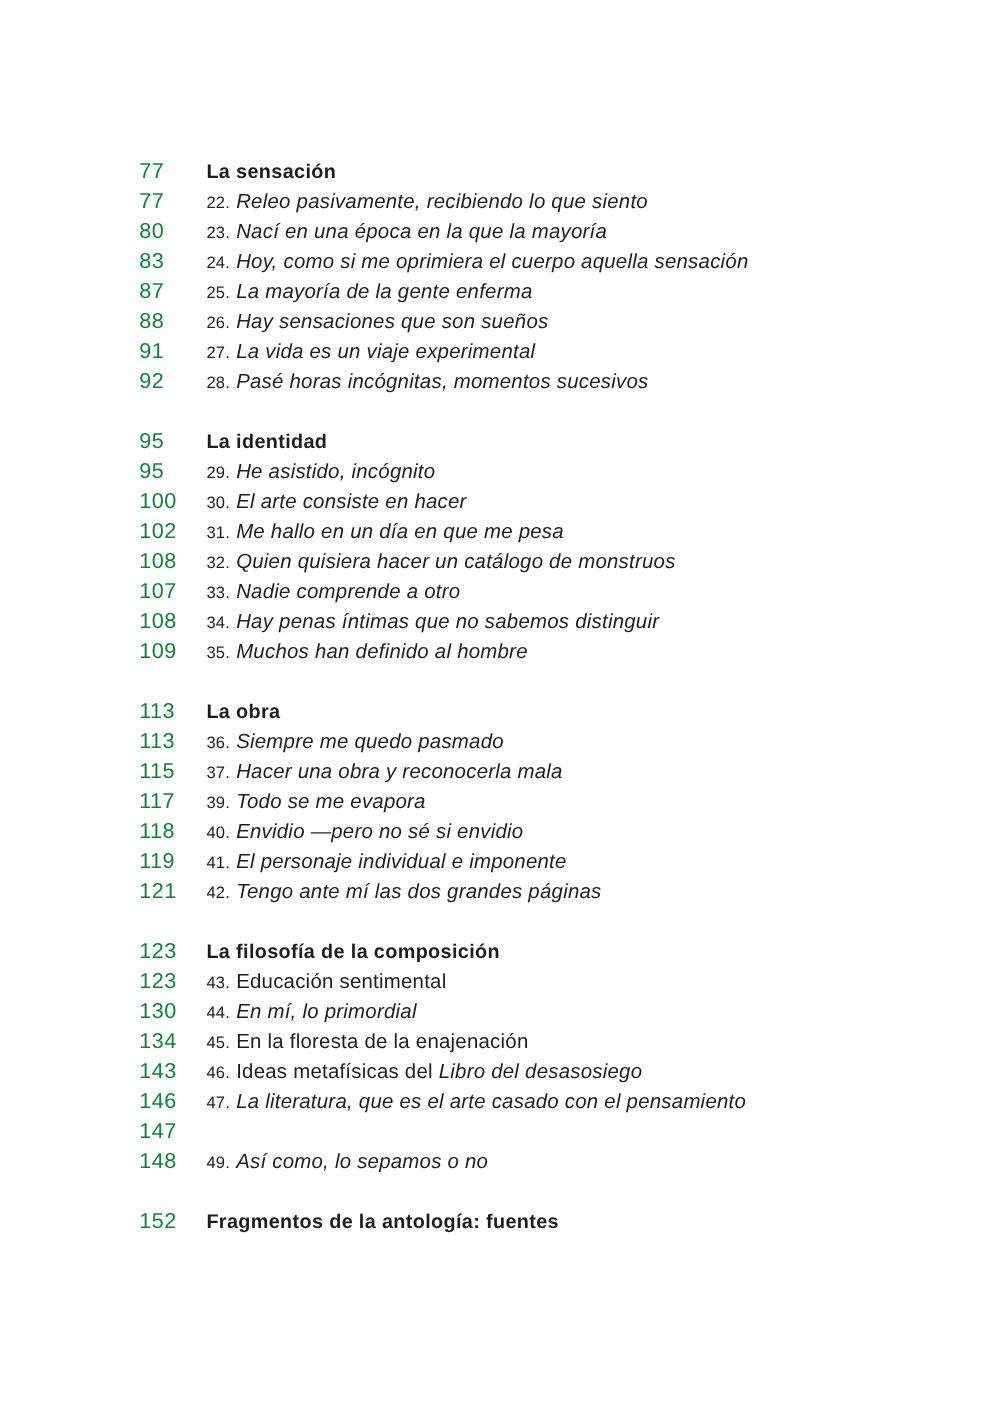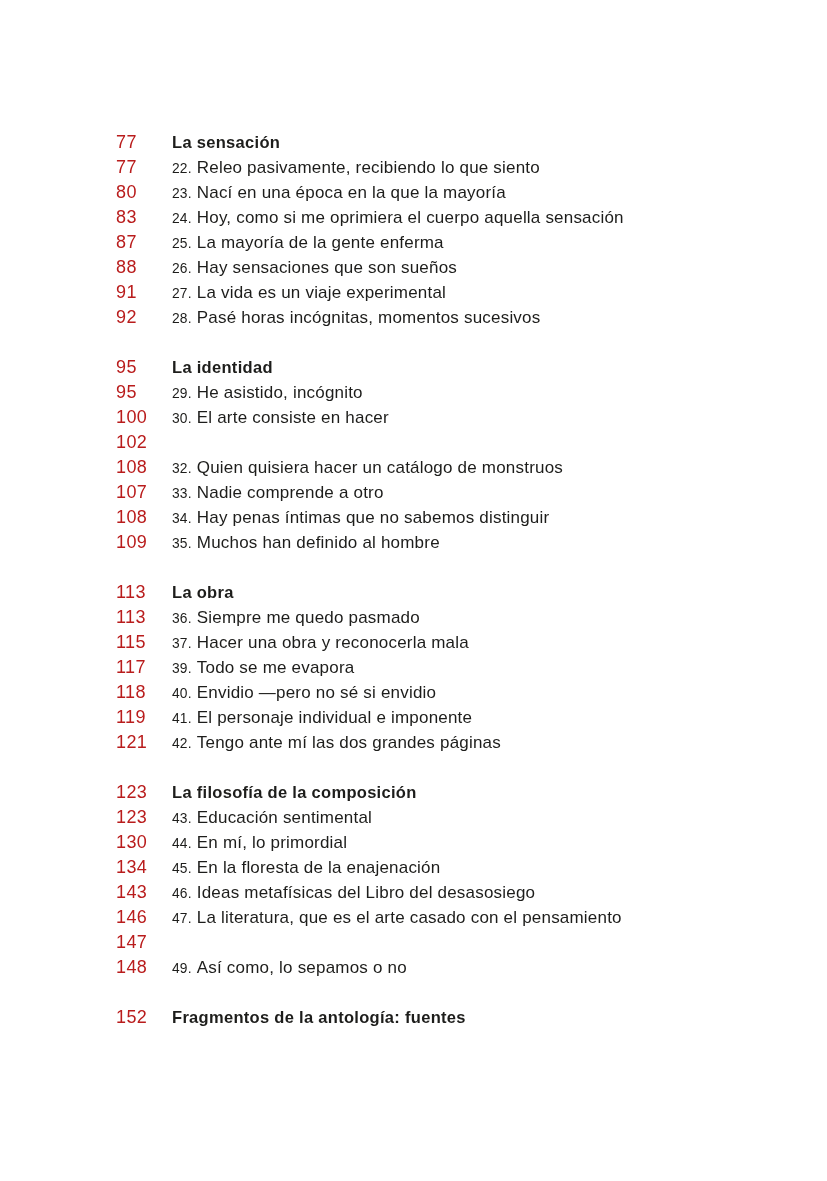--- a/index.html
+++ b/index.html
@@ -28,38 +28,39 @@
     display: flex;
     align-items: baseline;
     height: 25px;
     line-height: 25px;
     white-space: nowrap;
   }
   .pagenum {
     flex: 0 0 56px;
     font-size: 18px;
     letter-spacing: 0.4px;
-    color: #b91c1c;
+    color: #15803d;
   }
   .entry-text {
     font-size: 17px;
     letter-spacing: 0.2px;
   }
   .row.heading .entry-text {
     font-weight: bold;
     font-size: 16.5px;
     letter-spacing: 0.3px;
   }
   .prefix {
     font-size: 13.8px;
     margin-right: 5px;
     font-style: normal;
     letter-spacing: 0.2px;
   }
   .it {
+    font-style: italic;
   }
 </style>
 </head>
 <body>
 
 <main class="toc">
     <section class="toc-section">
       <div class="row heading">
         <span class="pagenum">77</span>
         <span class="entry-text"><span class="">La sensación</span></span>
@@ -101,20 +102,21 @@
       <div class="row">
         <span class="pagenum">95</span>
         <span class="entry-text"><span class="prefix">29.</span><span class="it">He asistido, incógnito</span></span>
       </div>
       <div class="row">
         <span class="pagenum">100</span>
         <span class="entry-text"><span class="prefix">30.</span><span class="it">El arte consiste en hacer</span></span>
       </div>
       <div class="row">
         <span class="pagenum">102</span>
+        <span class="entry-text"><span class="prefix">31.</span><span class="it">Me hallo en un día en que me pesa</span></span>
       </div>
       <div class="row">
         <span class="pagenum">108</span>
         <span class="entry-text"><span class="prefix">32.</span><span class="it">Quien quisiera hacer un catálogo de monstruos</span></span>
       </div>
       <div class="row">
         <span class="pagenum">107</span>
         <span class="entry-text"><span class="prefix">33.</span><span class="it">Nadie comprende a otro</span></span>
       </div>
       <div class="row">

